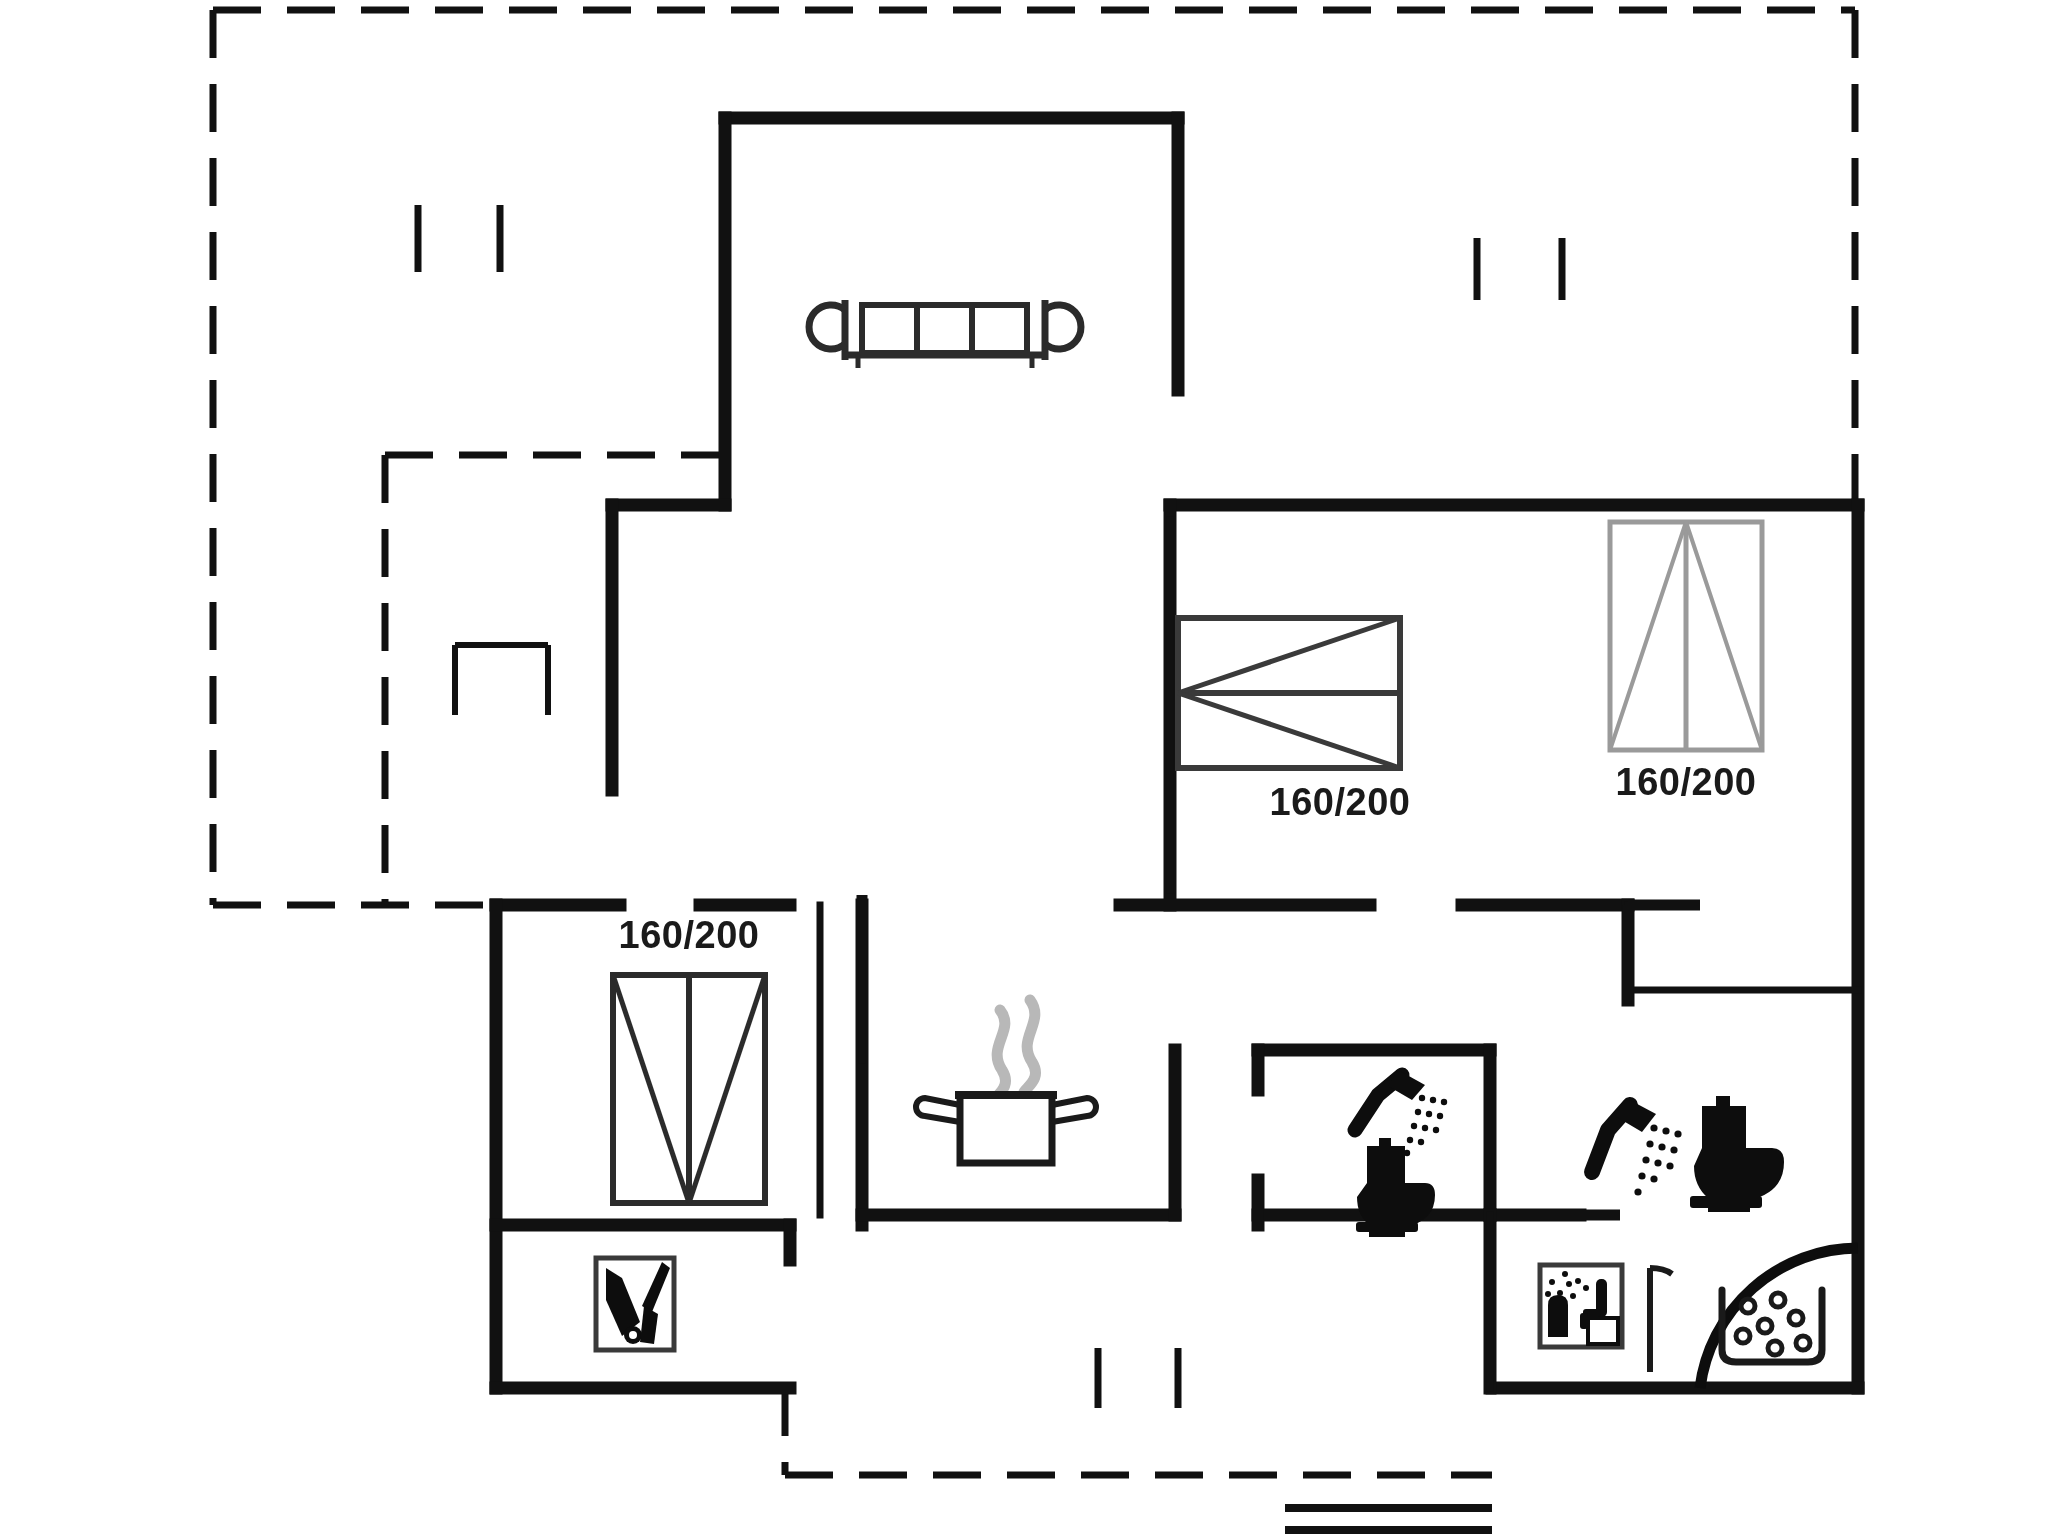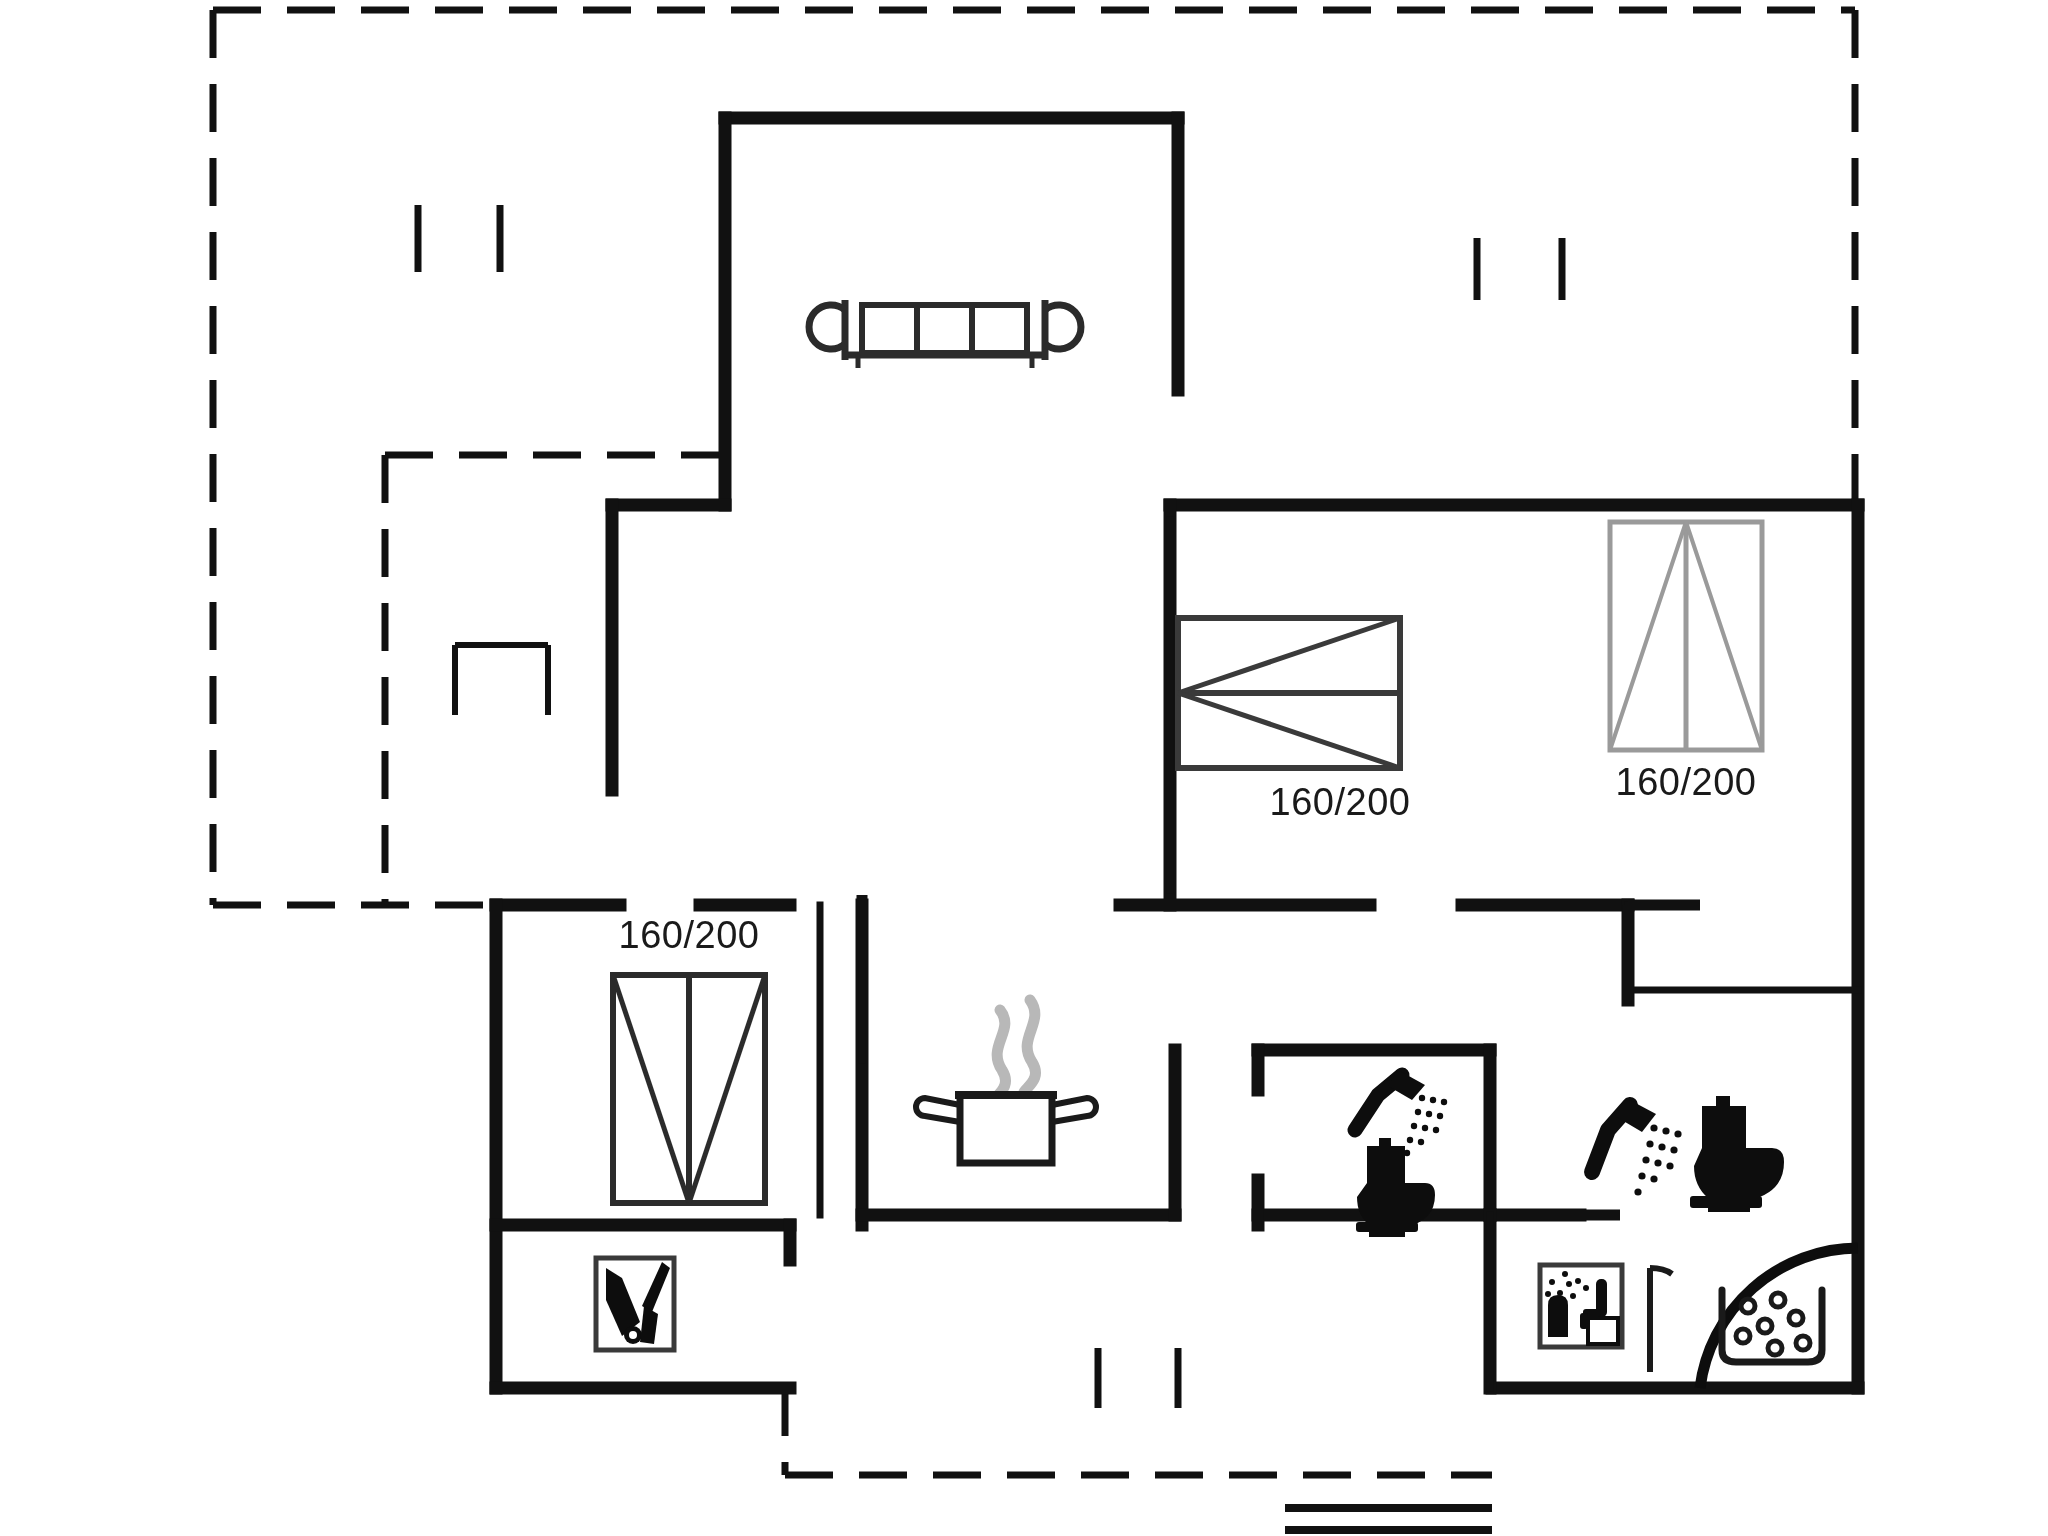--- a/index.html
+++ b/index.html
@@ -11,20 +11,21 @@
     width: 2048px;
     height: 1536px;
     font-family: "Liberation Sans", sans-serif;
     overflow: hidden;
   }
   #plan-root {
     position: relative;
     width: 2048px;
     height: 1536px;
     background: #fef9c3;
+    font-weight: bold;
   }
   #floorplan-svg {
     display: block;
     width: 2048px;
     height: 1536px;
   }
   .dim-label {
     font-family: "Liberation Sans", sans-serif;
     font-size: 38px;
     fill: #1a1a1a;

